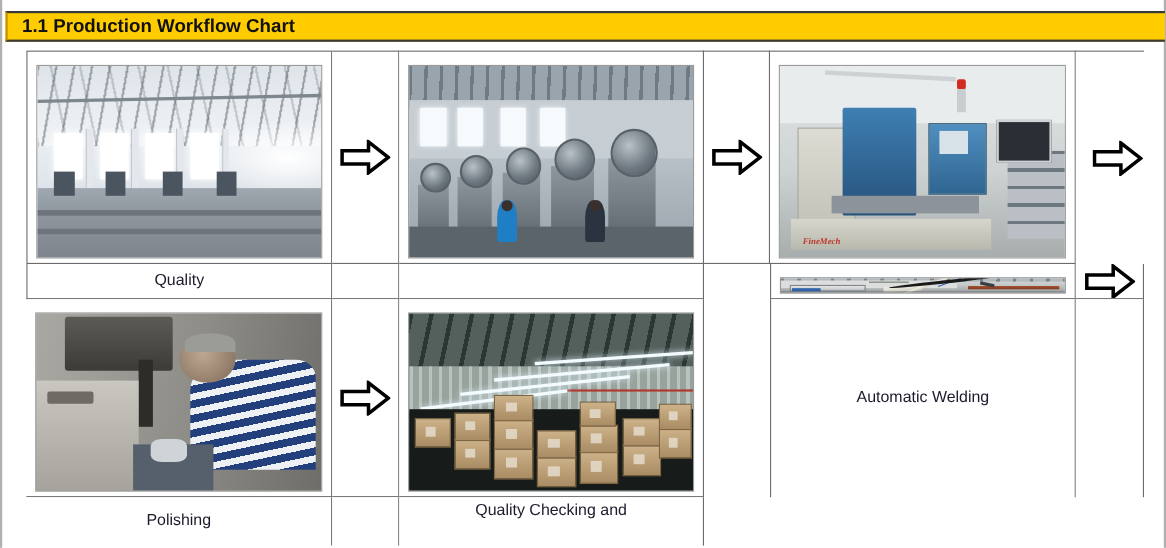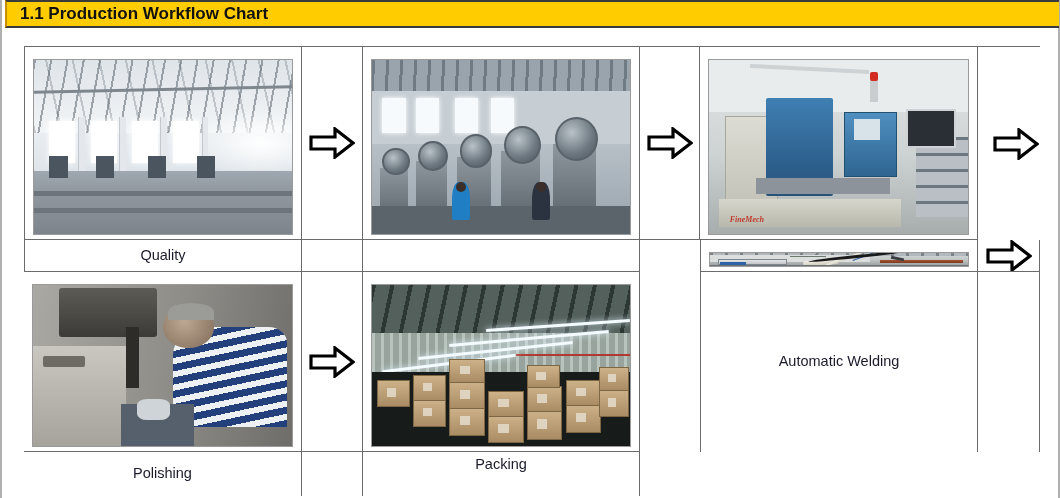--- a/index.html
+++ b/index.html
@@ -12,21 +12,21 @@
   .page{
     position:relative;width:1060px;height:498px;
     box-sizing:border-box;
     border-left:2px solid #b0b0b0;
     border-right:2px solid #b0b0b0;
     background:#fff;
   }
 
   
   .header{
-    position:absolute;left:3px;top:0;width:1054px;height:28px;
+    position:absolute;left:3px;top:10px;width:1054px;height:28px;
     background:#fc0;
     border-top:2px solid #3a3a3a;
     border-bottom:2px solid #3a3a3a;
     border-left:2px solid #c89000;
     box-sizing:border-box;
     display:flex;align-items:center;
   }
   .header-title{
     font-size:17px;font-weight:bold;color:#111;
     letter-spacing:0px;padding-left:13px;
@@ -373,19 +373,19 @@
     </div>
 
     <div class="cell noline"></div>
 
     <div class="cell first nob cap">Automatic Welding</div>
     <div class="cell nob"></div>
     <div class="cell nob cap">Polishing</div>
     <div class="cell nob"></div>
     <div class="cell nob cap two">
       <div>
-        <div>Packing</div>
+        <div>Quality Checking and</div>
       </div>
     </div>
     <div class="cell noline nob"></div>
 
   </div>
 </div>
 
 </body></html>

